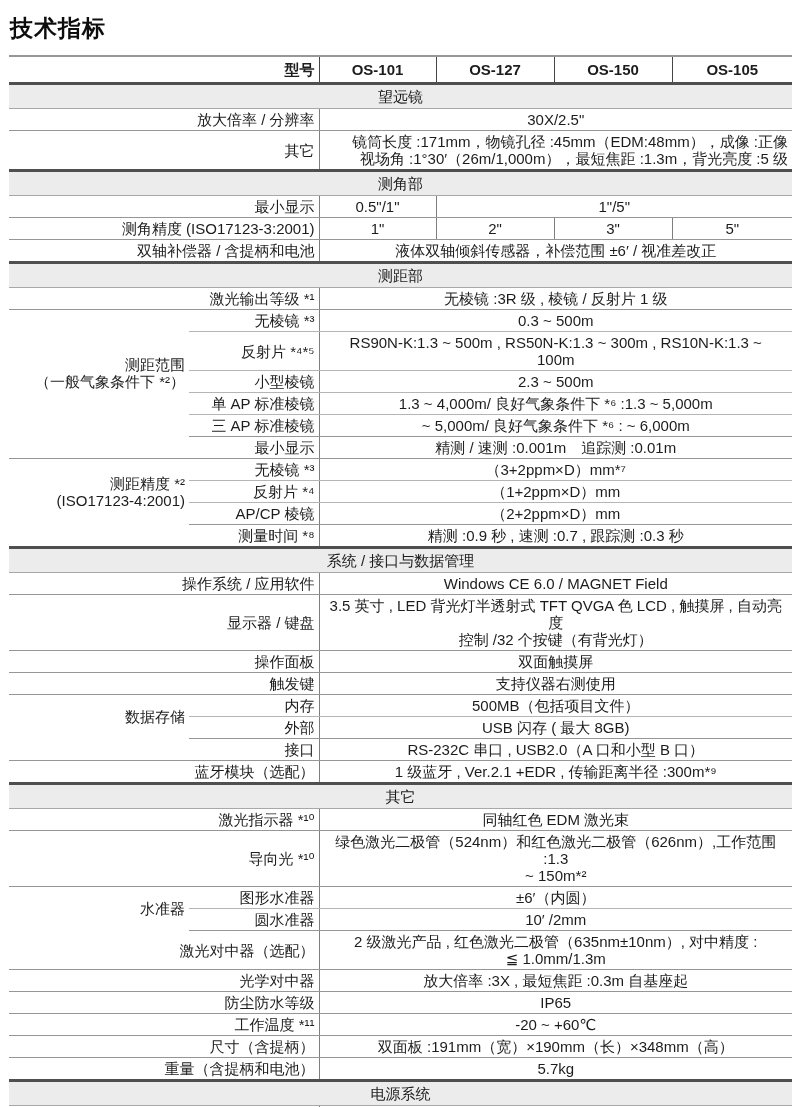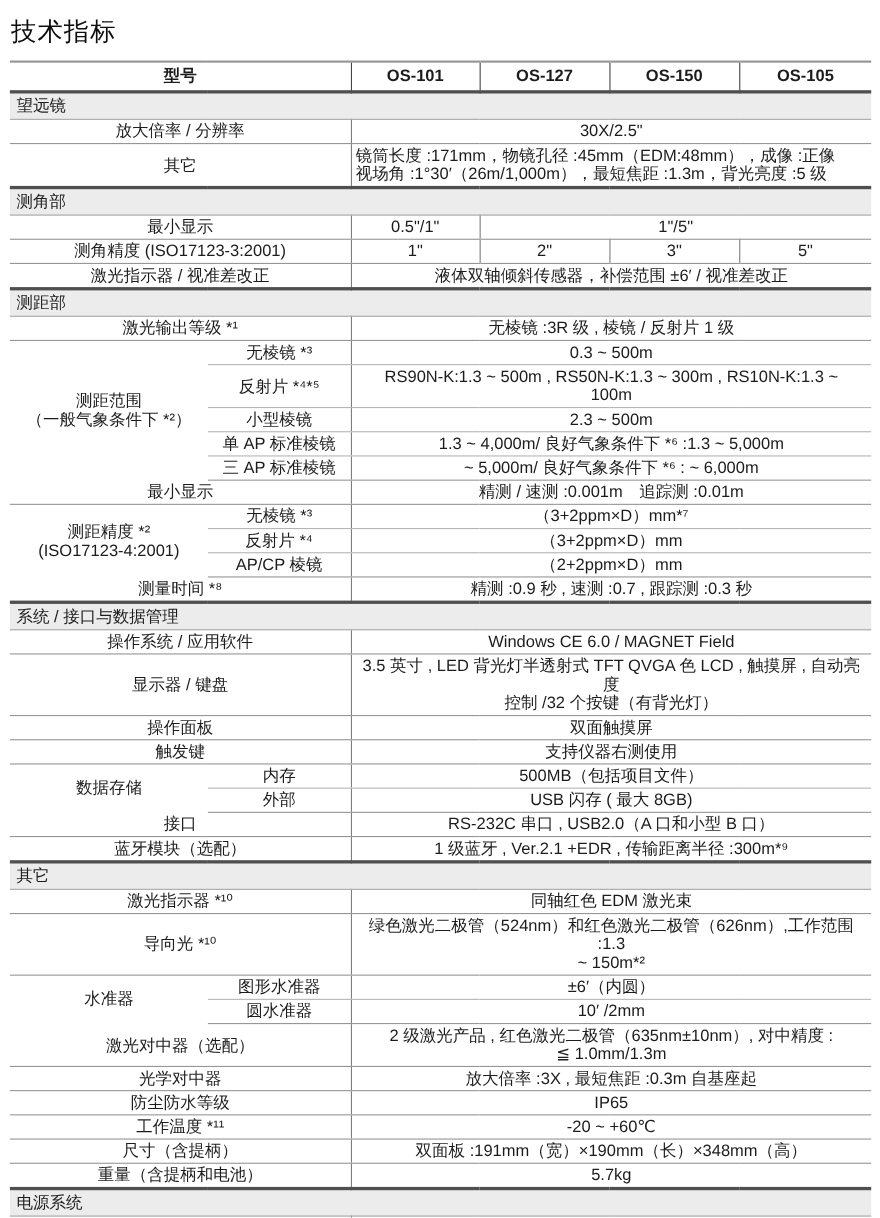--- a/index.html
+++ b/index.html
@@ -2,38 +2,38 @@
 <html><head>
 <meta charset="utf-8">
 <style>
   html,body{margin:0;padding:0;}
   body{
     width:800px;height:1107px;overflow:hidden;background:#ffffff;
     font-family:"Liberation Sans","DejaVu Sans",sans-serif;
     color:#1c1c1c;
   }
   h1[data-name="page-title"]{
-    font-size:23px;font-weight:normal;color:#0d0d0d;
+    font-size:23px;font-weight:bold;color:#0d0d0d;
     margin:13px 0 11px 10px;letter-spacing:1px;
   }
   table[data-name="spec-table"]{
     border-collapse:collapse;table-layout:fixed;
     width:783px;margin-left:9px;font-size:15px;
   }
   td{padding:2px 4px;vertical-align:middle;line-height:17px;word-wrap:break-word;}
-  td.lbl{text-align:center;white-space:pre-line;}
-  td.sub{text-align:center;white-space:pre-line;}
+  td.lbl{text-align:right;white-space:pre-line;}
+  td.sub{text-align:right;white-space:pre-line;}
   td.val{text-align:center;border-left:1px solid #7e7e7e;white-space:pre-line;}
-  td.val.left{text-align:left;margin-top:16px;}
+  td.val.left{text-align:right;margin-top:16px;}
   tr.head td{border-top:2px solid #979797;font-weight:bold;text-align:center;padding:4px 4px;}
-  tr.head td.corner{text-align:center;}
+  tr.head td.corner{text-align:right;}
   tr.head td.mh{border-left:1px solid #454545;}
   tr.sect td{
     background:#ececec;border-top:3px solid #4f4f4f;border-bottom:1px solid #a8a8a8;
-    padding:3px 6px;text-align:left;
+    padding:3px 6px;text-align:center;
   }
   tr.major td{border-bottom:1px solid #969696;}
   tr.minor td.sub, tr.minor td.val{border-bottom:1px solid #b5b5b5;}
 </style>
 </head>
 <body>
 
 <h1 data-name="page-title">技术指标</h1>
 
 <table data-name="spec-table">
@@ -74,21 +74,21 @@
         <td class="val" data-name="spec-value" colspan="3">1"/5"</td>
       </tr>
       <tr class="major" data-name="spec-row">
         <td class="lbl" data-name="spec-label" colspan="2">测角精度 (ISO17123-3:2001)</td>
         <td class="val" data-name="spec-value" colspan="1">1"</td>
         <td class="val" data-name="spec-value" colspan="1">2"</td>
         <td class="val" data-name="spec-value" colspan="1">3"</td>
         <td class="val" data-name="spec-value" colspan="1">5"</td>
       </tr>
       <tr class="major" data-name="spec-row">
-        <td class="lbl" data-name="spec-label" colspan="2">激光指示器 / 视准差改正</td>
+        <td class="lbl" data-name="spec-label" colspan="2">双轴补偿器 / 含提柄和电池</td>
         <td class="val" data-name="spec-value" colspan="4">液体双轴倾斜传感器，补偿范围 ±6′ / 视准差改正</td>
       </tr>
       <tr class="sect" data-name="section-header-row">
         <td class="lbl" data-name="section-header" colspan="6">测距部</td>
       </tr>
       <tr class="major" data-name="spec-row">
         <td class="lbl" data-name="spec-label" colspan="2">激光输出等级 *¹</td>
         <td class="val" data-name="spec-value" colspan="4">无棱镜 :3R 级 , 棱镜 / 反射片 1 级</td>
       </tr>
       <tr class="minor" data-name="spec-row">
@@ -119,21 +119,21 @@
         <td class="val" data-name="spec-value" colspan="4">精测 / 速测 :0.001m　追踪测 :0.01m</td>
       </tr>
       <tr class="minor" data-name="spec-row">
         <td class="lbl" data-name="spec-label" rowspan="3">测距精度 *²
 (ISO17123-4:2001)</td>
         <td class="sub" data-name="spec-sublabel">无棱镜 *³</td>
         <td class="val" data-name="spec-value" colspan="4">（3+2ppm×D）mm*⁷</td>
       </tr>
       <tr class="minor" data-name="spec-row">
         <td class="sub" data-name="spec-sublabel">反射片 *⁴</td>
-        <td class="val" data-name="spec-value" colspan="4">（3+2ppm×D）mm</td>
+        <td class="val" data-name="spec-value" colspan="4">（1+2ppm×D）mm</td>
       </tr>
       <tr class="major" data-name="spec-row">
         <td class="sub" data-name="spec-sublabel">AP/CP 棱镜</td>
         <td class="val" data-name="spec-value" colspan="4">（2+2ppm×D）mm</td>
       </tr>
       <tr class="major" data-name="spec-row">
         <td class="lbl" data-name="spec-label" colspan="2">测量时间 *⁸</td>
         <td class="val" data-name="spec-value" colspan="4">精测 :0.9 秒 , 速测 :0.7 , 跟踪测 :0.3 秒</td>
       </tr>
       <tr class="sect" data-name="section-header-row">

